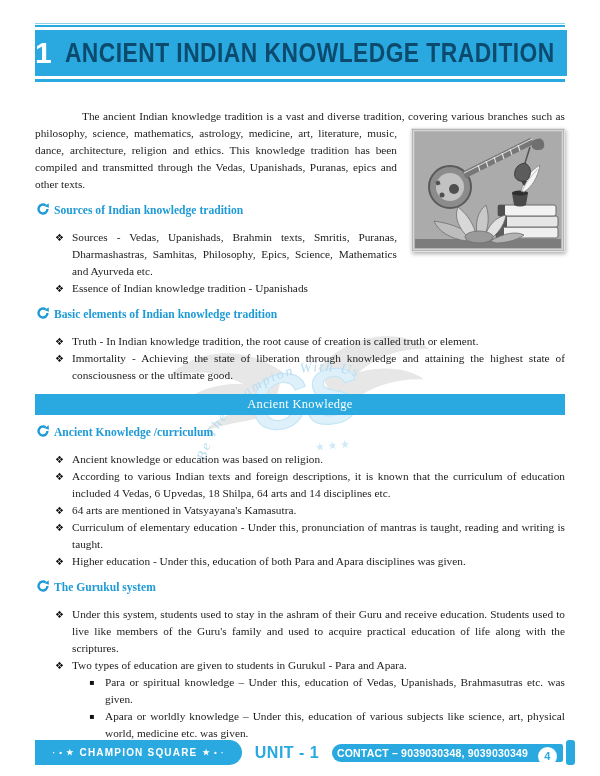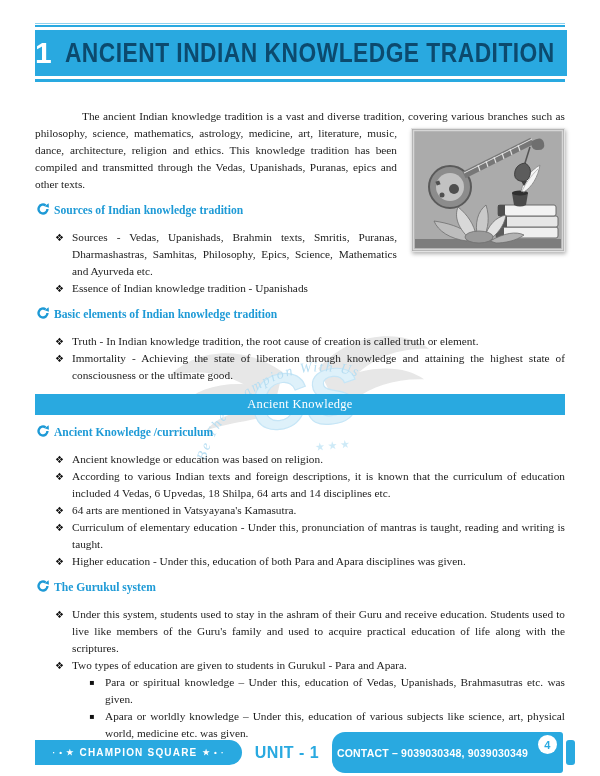--- a/index.html
+++ b/index.html
@@ -32,21 +32,21 @@
   .sub-bullet .mark{width:16px;margin-left:-16px;font-size:8px;vertical-align:1px;}
   .bullet b,.sub-bullet b{font-weight:400;}
   .banner{height:21px;background:var(--accent);color:#fff;display:flex;align-items:center;justify-content:center;
     font-weight:400;font-size:12.5px;margin:10px 0 8px 0;letter-spacing:.3px;}
   .footer{position:absolute;left:35px;right:25px;bottom:11px;height:25px;display:flex;align-items:center;
     font-family:"Liberation Sans",sans-serif;z-index:2;}
   .f-brand{width:207px;height:25px;background:var(--accent);color:#fff;border-radius:0 13px 13px 0;
     display:flex;align-items:center;justify-content:center;font-size:10px;font-weight:700;letter-spacing:1.2px;gap:5px;}
   .f-decor{font-size:8px;letter-spacing:1px;}
   .f-unit{width:90px;text-align:center;color:var(--accent);font-weight:700;font-size:16px;letter-spacing:.5px;}
-  .f-contact{flex:1;height:41px;background:var(--accent);border-radius:13px 3px 3px 13px;color:#fff;
+  .f-contact{flex:1;height:18px;background:var(--accent);border-radius:13px 3px 3px 13px;color:#fff;
     display:flex;align-items:center;justify-content:center;font-size:10.5px;font-weight:700;letter-spacing:.2px;
     position:relative;padding-right:30px;}
   .f-page{position:absolute;right:6px;top:3px;width:19px;height:19px;background:#fff;border-radius:50%;
     color:var(--accent);font-size:11px;font-weight:700;display:flex;align-items:center;justify-content:center;}
   .f-cap{width:9px;height:25px;background:var(--accent);border-radius:3px;margin-left:3px;}
 </style>
 </head>
 <body>
 
 <div class="watermark">

